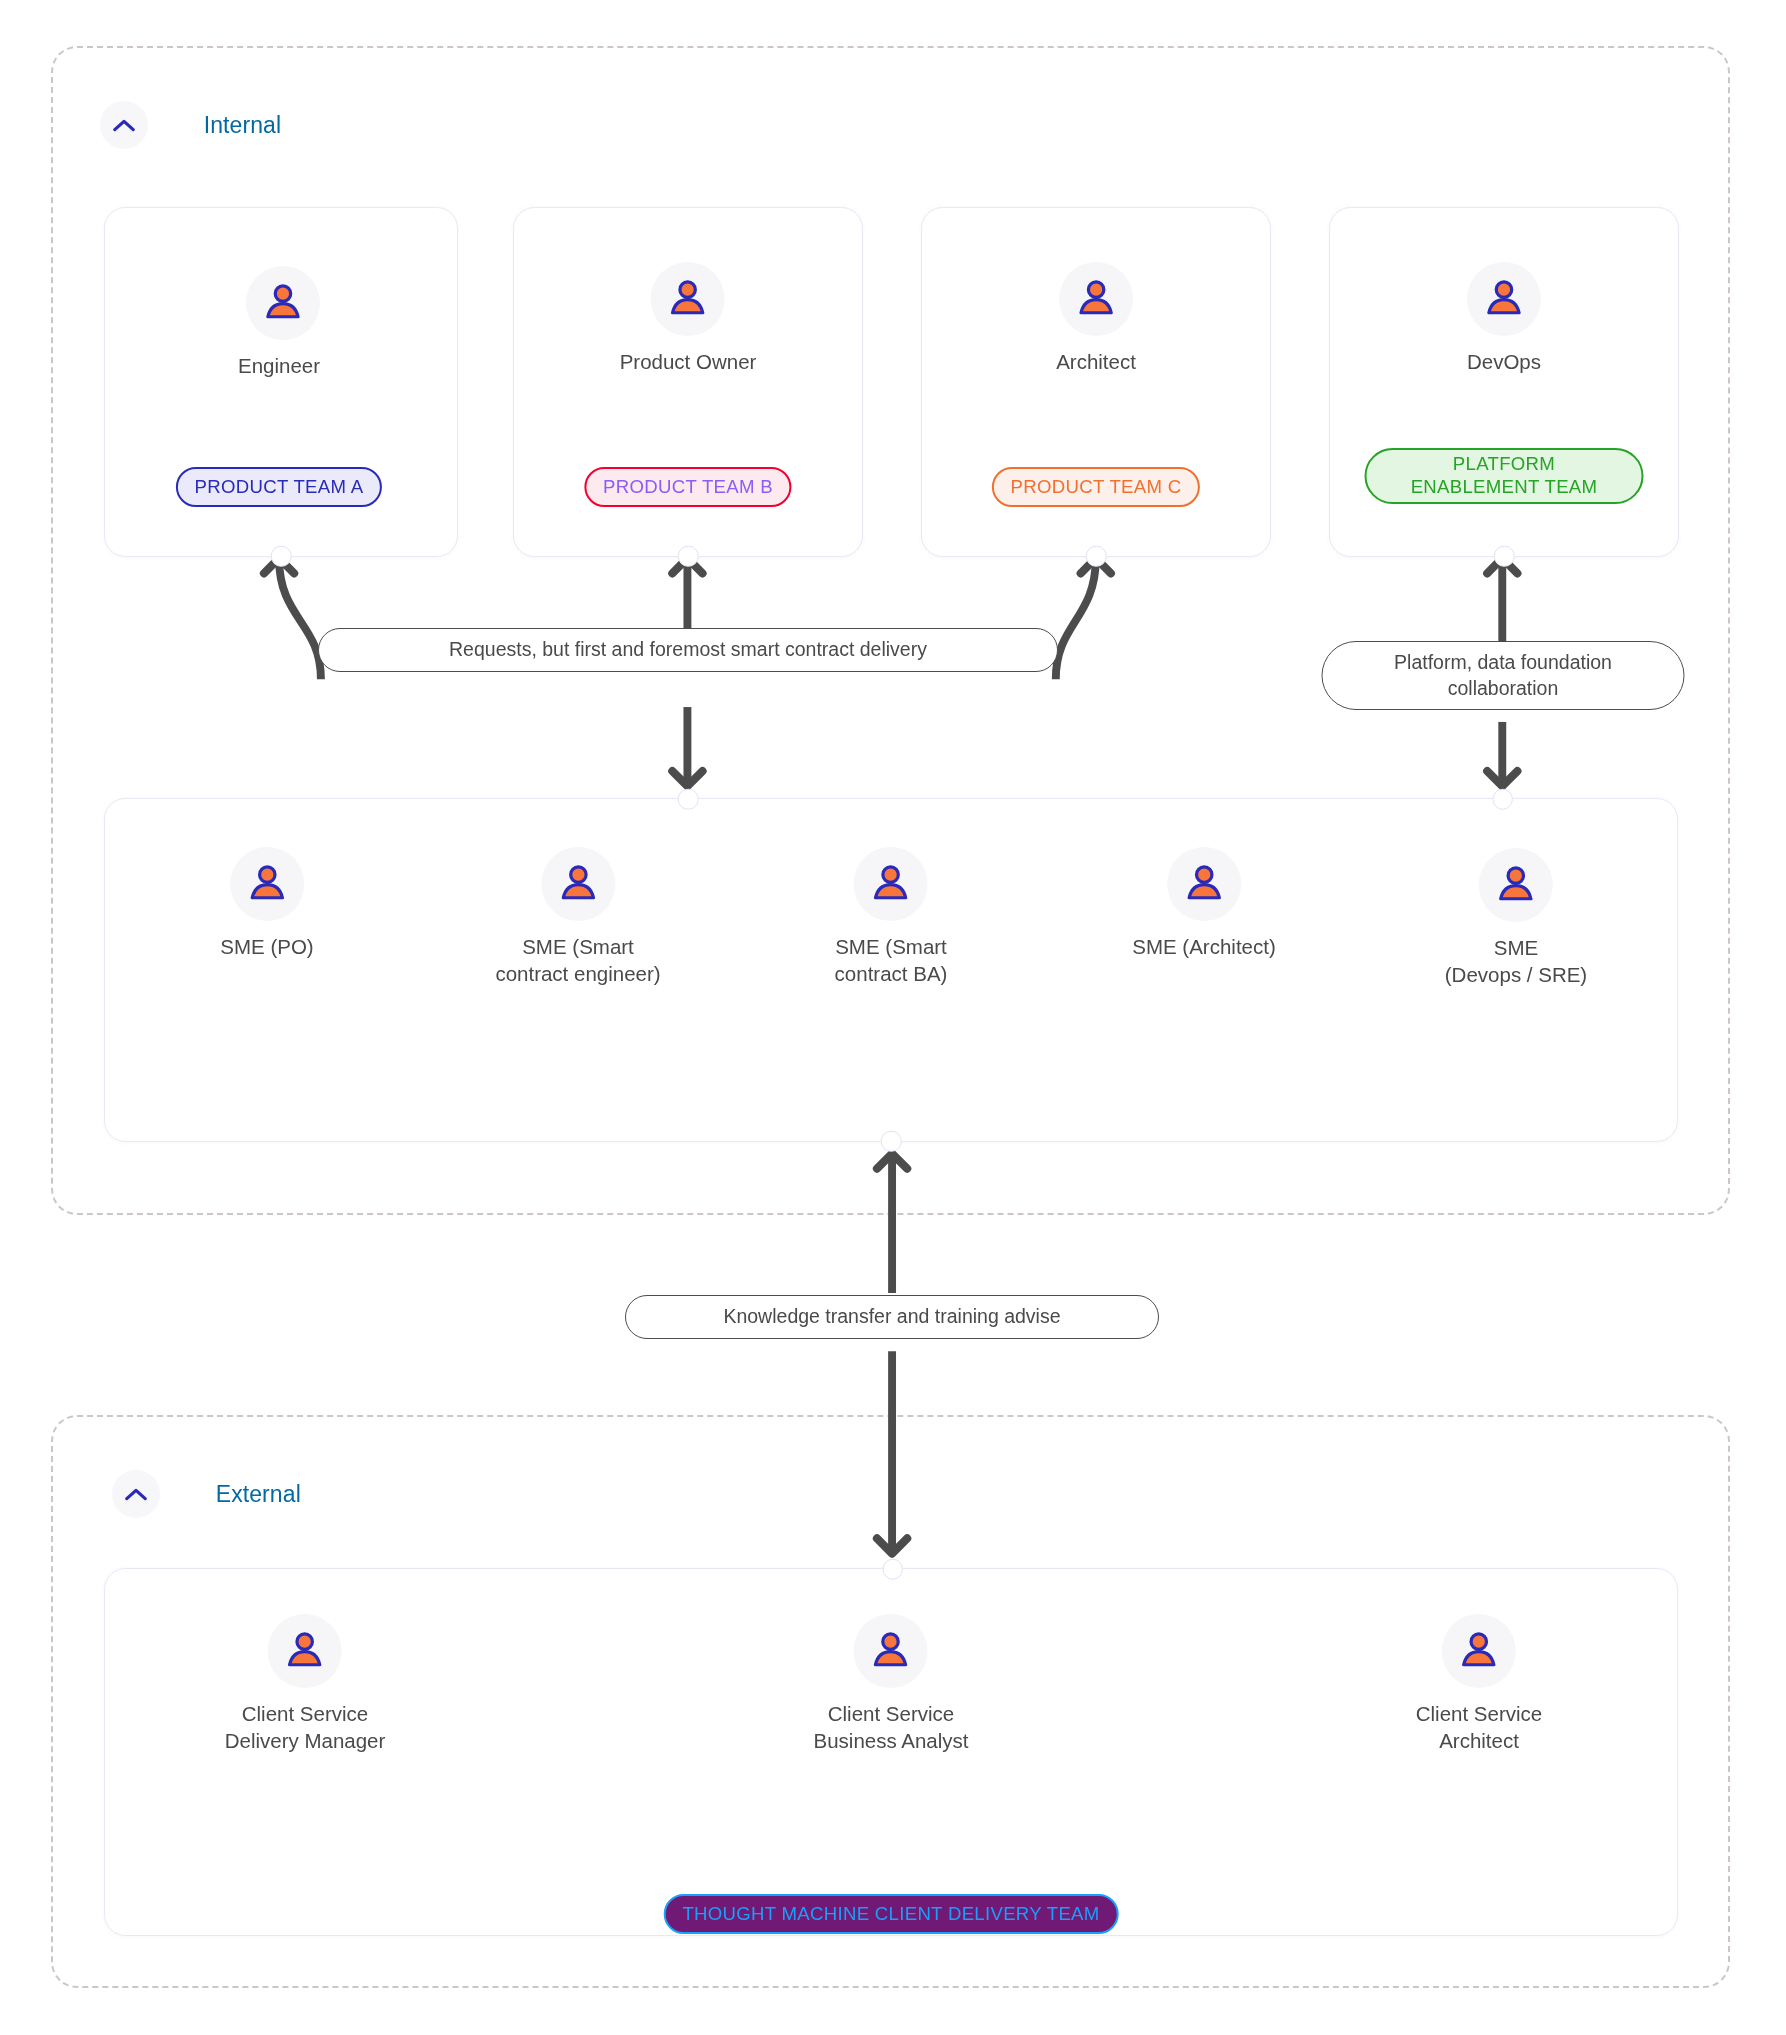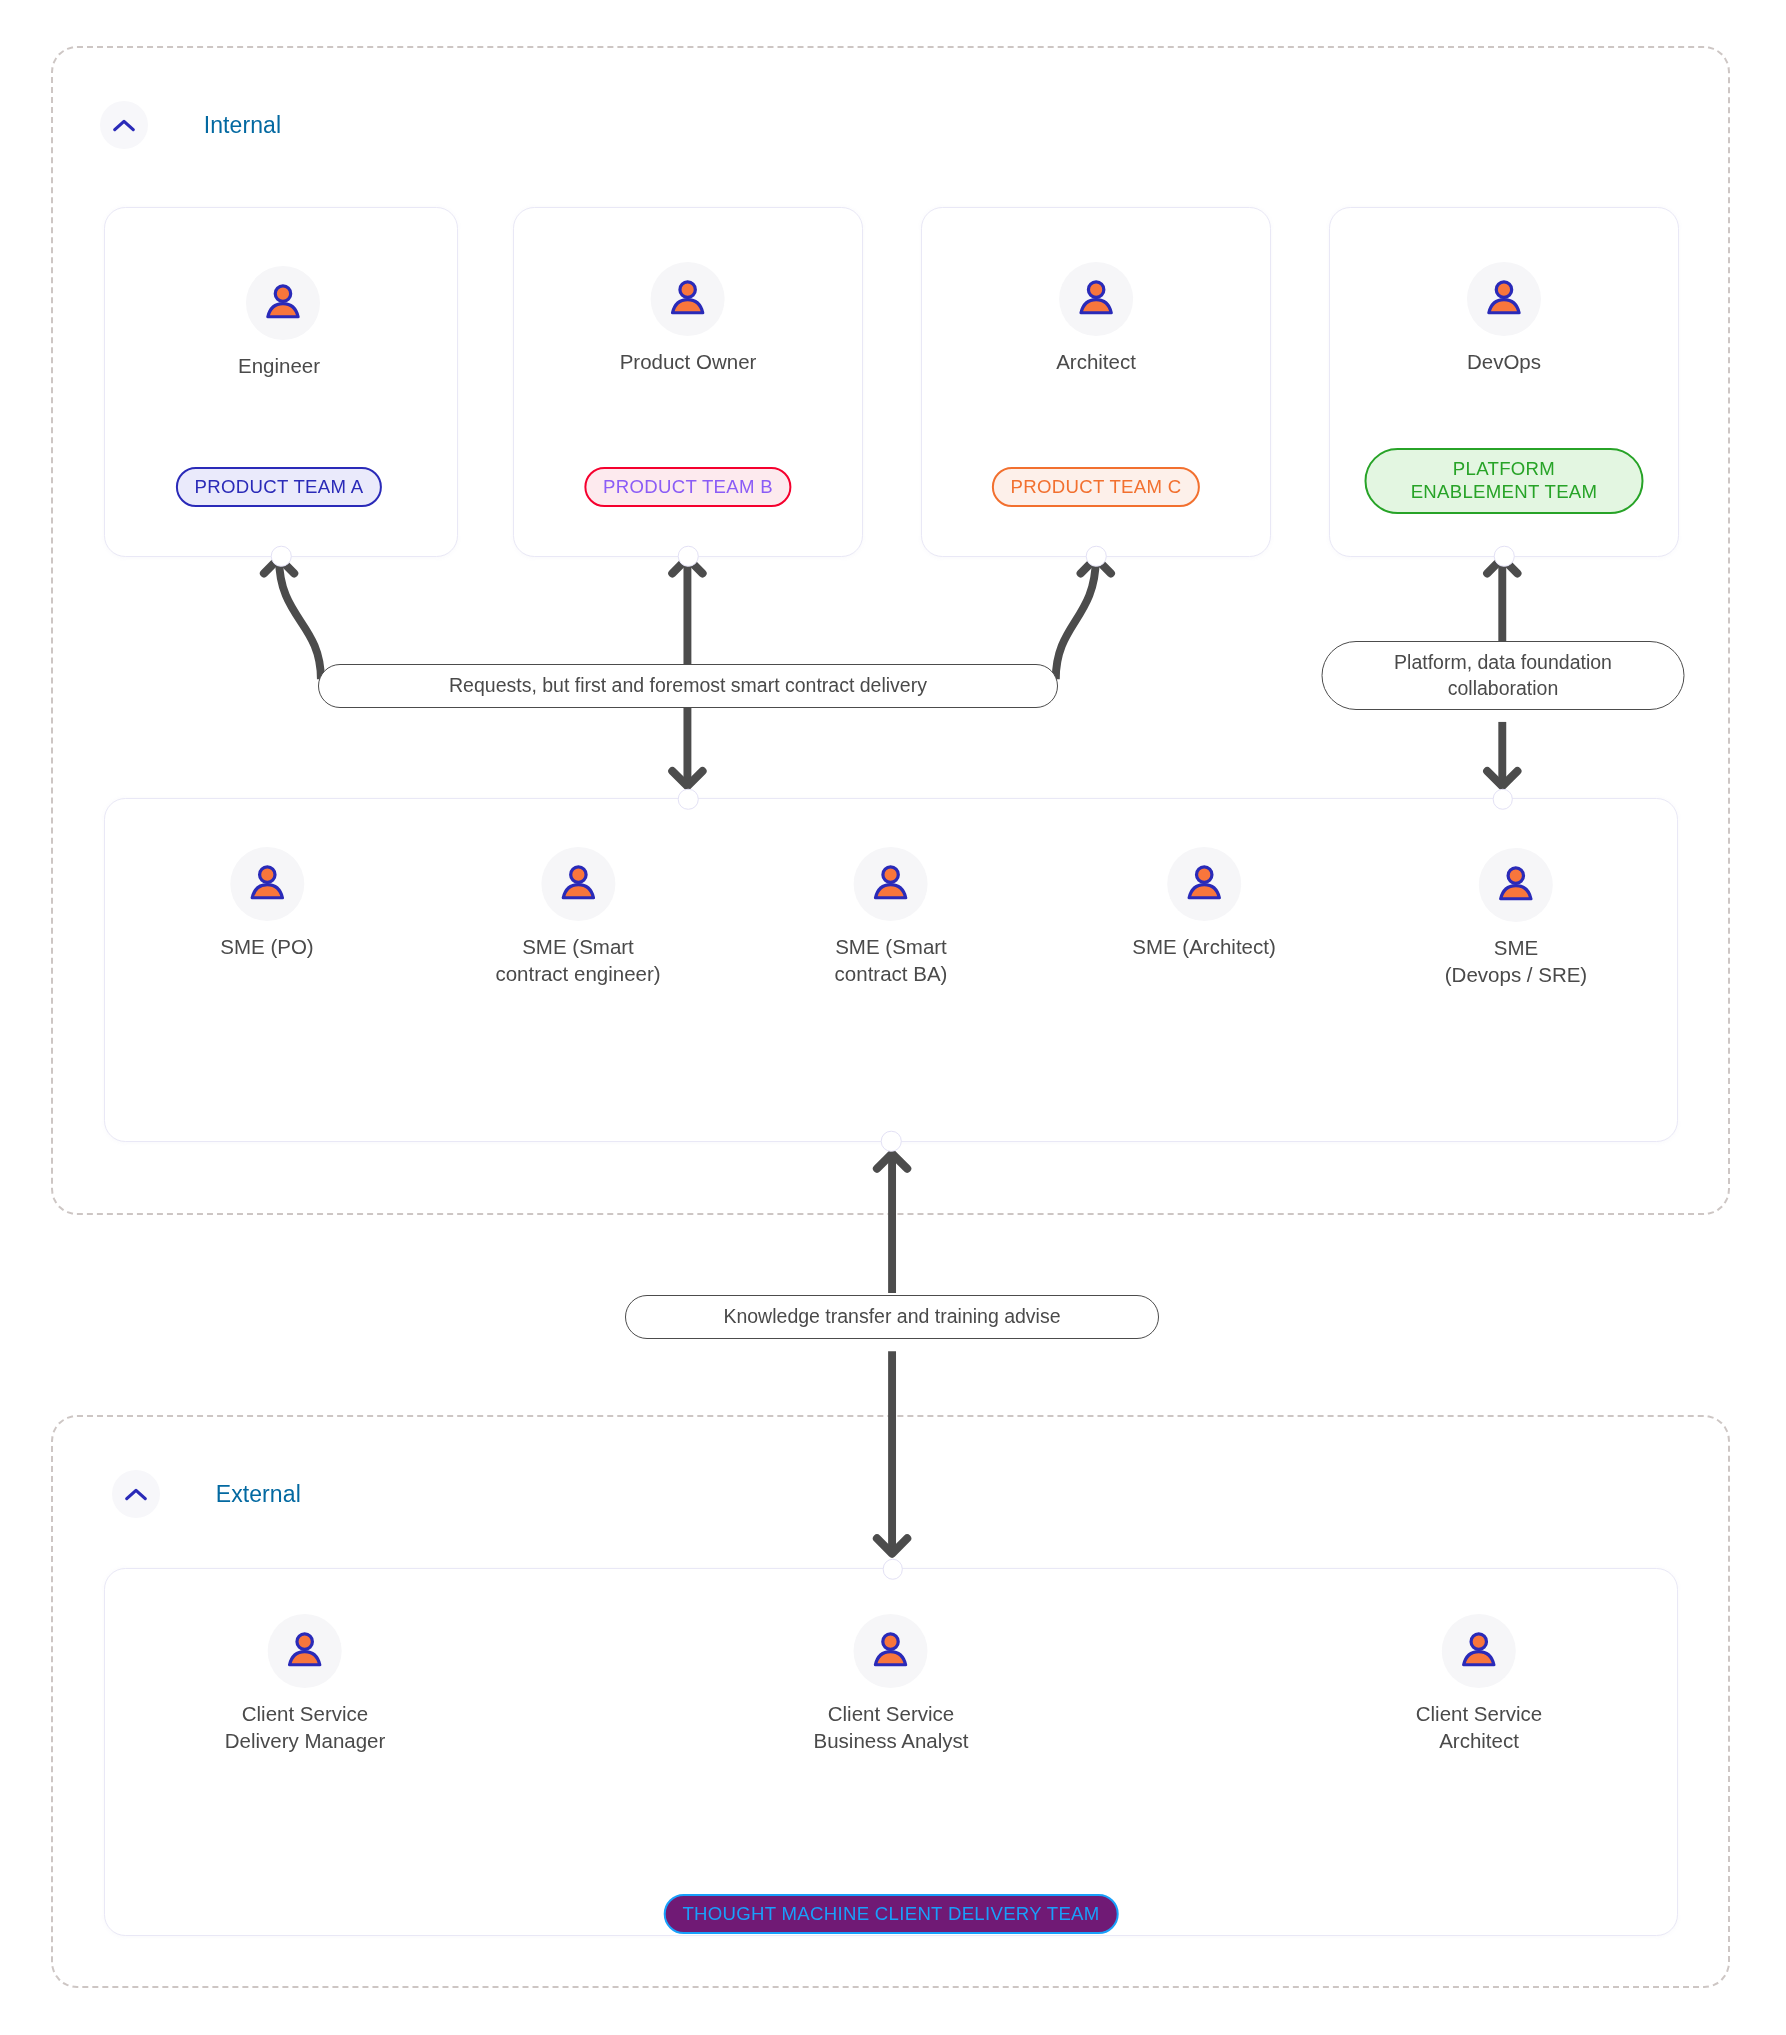--- a/index.html
+++ b/index.html
@@ -214,24 +214,24 @@
   </div>
   <div class="person" style="left:1504px; top:262px;">
     <div class="avatar">
       <svg width="50" height="50" viewBox="0 0 48 48">
         <circle cx="24" cy="15" r="7.4" fill="#f8763c" stroke="#2a2ab8" stroke-width="3.1"></circle>
         <path d="M9.5 37.2 C11.5 28.6 17.2 24.6 24 24.6 C30.8 24.6 36.5 28.6 38.5 37.2 Z" fill="#f8763c" stroke="#2a2ab8" stroke-width="3.1" stroke-linejoin="round"></path>
       </svg>
     </div>
     <div class="person-label">DevOps</div>
   </div>
-  <div class="badge" style="left:1504px; top:448px; width:279px; height:66px; border-color:#27a327; background:#e3f6e1; color:#27a327;">PLATFORM
+  <div class="badge" style="left:1504px; top:448px; width:279px; height:56px; border-color:#27a327; background:#e3f6e1; color:#27a327;">PLATFORM
 ENABLEMENT TEAM</div>
 
-  <div class="rel-label" style="left:688px; top:664px; width:740px;">Requests, but first and foremost smart contract delivery</div>
+  <div class="rel-label" style="left:688px; top:628px; width:740px;">Requests, but first and foremost smart contract delivery</div>
 
   <div class="rel-label" style="left:1503px; top:641px; width:363px;">Platform, data foundation
 collaboration</div>
 
   <div class="card" style="left:104px; top:798px; width:1574px; height:344px;">
     <div class="dot" style="left:37.1%; top:0;"></div>
     <div class="dot" style="left:88.9%; top:0;"></div>
     <div class="dot" style="left:50%; top:100%;"></div>
   </div>
 

